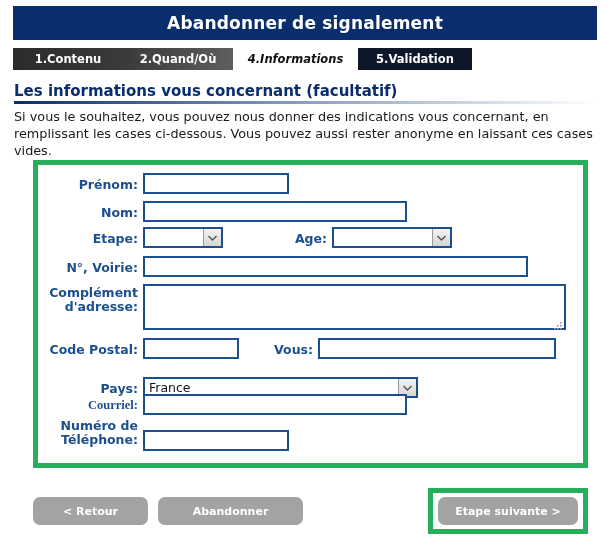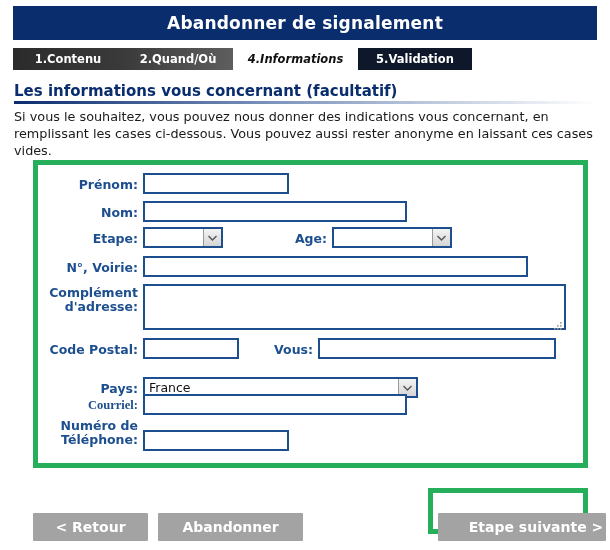--- a/index.html
+++ b/index.html
@@ -219,38 +219,38 @@
   
   .btn-row {
     position: absolute;
     left: 0;
     top: 497px;
     width: 610px;
     height: 40px;
   }
   .btn {
     position: absolute;
-    top: 16px;
+    top: 0;
     height: 28px;
     background: #a3a3a3;
     border: none;
-    border-radius: 1px;
+    border-radius: 7px;
     color: #ffffff;
     font-family: "DejaVu Sans", sans-serif;
-    font-size: 14px;
+    font-size: 11px;
     font-weight: bold;
     cursor: pointer;
     display: flex;
     align-items: center;
     justify-content: center;
   }
   .btn-retour    { left: 33px;  width: 115px; }
   .btn-abandon   { left: 158px; width: 145px; }
   .btn-effacer   { left: 313px; width: 110px; }
-  .btn-suivante  { left: 438px; width: 140px; padding-left: 28px; }
+  .btn-suivante  { left: 438px; width: 140px; }
 
   .btn-highlight {
     position: absolute;
     left: 428px;
     top: -9px;
     width: 160px;
     height: 46px;
     border: 5px solid #27ae5a;
     box-sizing: border-box;
     background: transparent;

